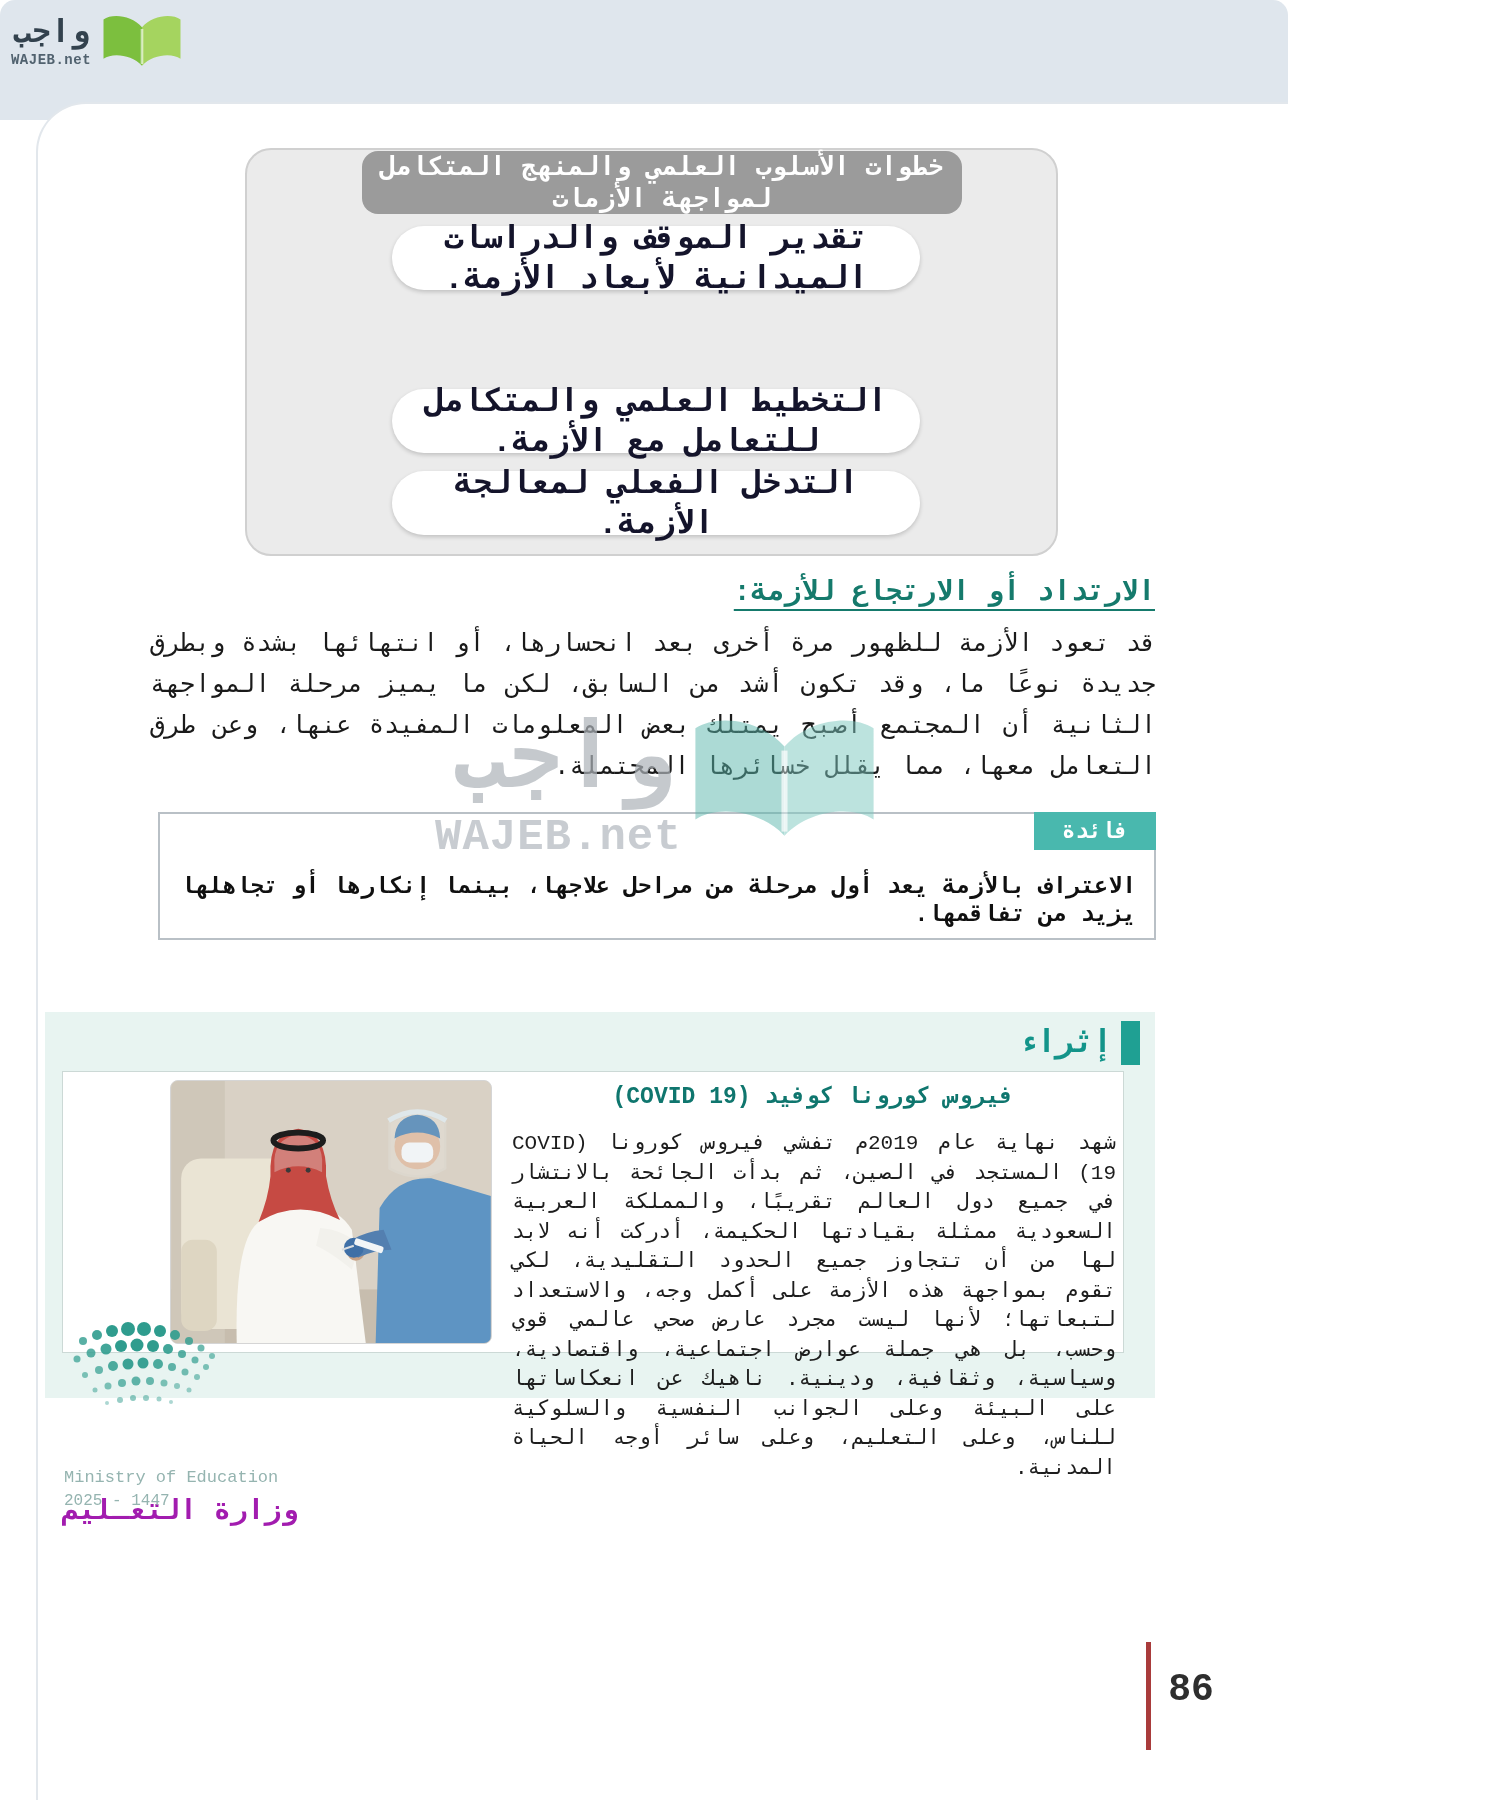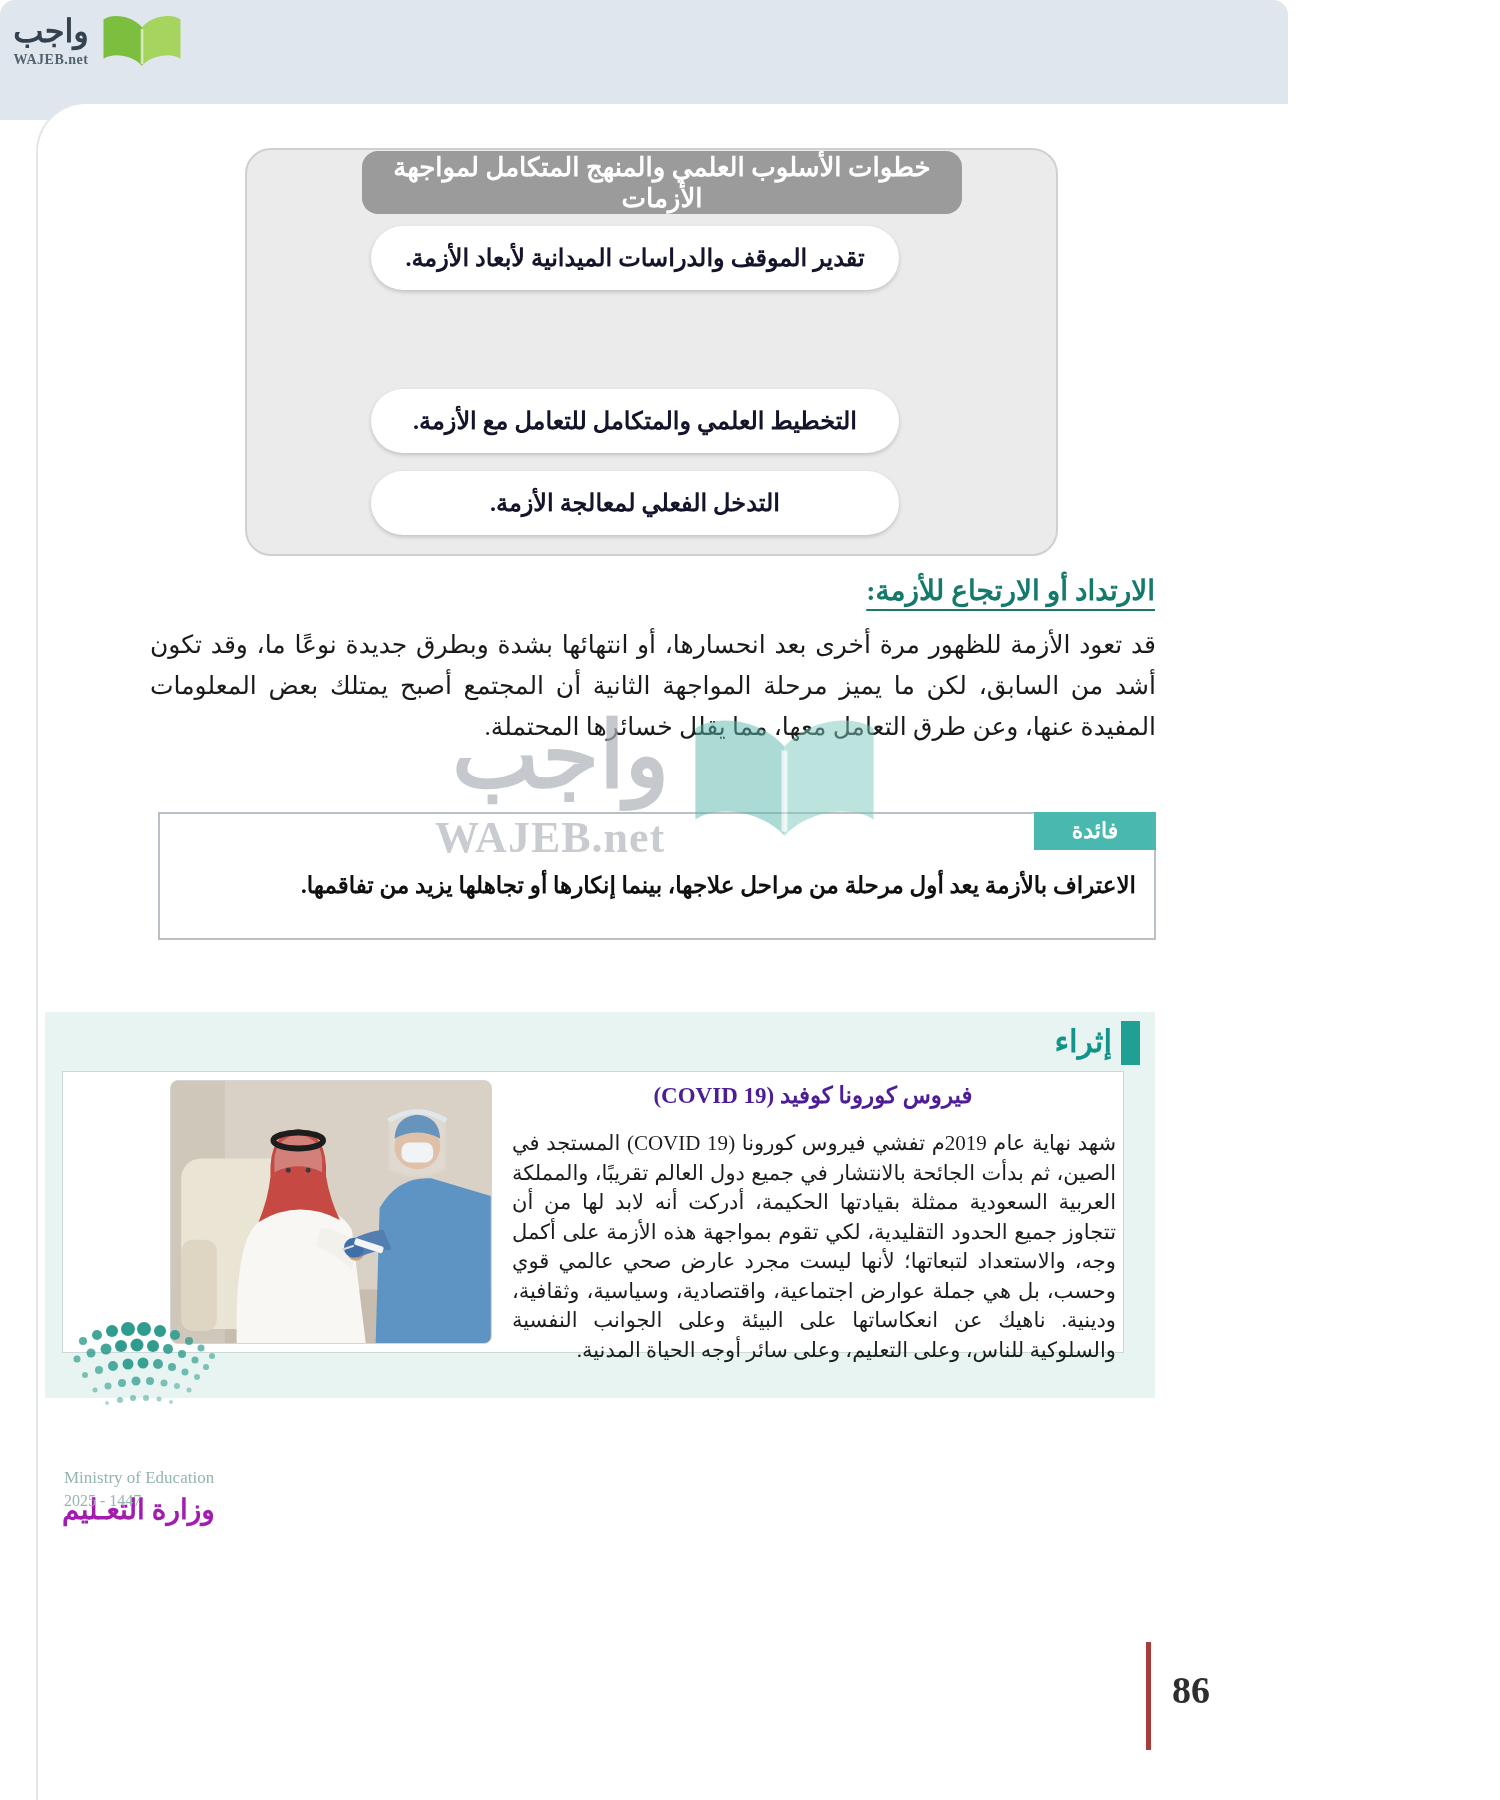--- a/index.html
+++ b/index.html
@@ -1,38 +1,38 @@
 <!DOCTYPE html>
 <html lang="ar"><head>
 <meta charset="utf-8">
 <style>
   html,body{margin:0;padding:0;}
   .page{position:relative;width:1288px;height:1800px;background:#ffffff;overflow:hidden;
-        font-family:Liberation Serif, serif;border-radius:15px;}
+        font-family:Liberation Mono, monospace;border-radius:15px;}
   .page *{box-sizing:border-box;}
 
   .top-band{position:absolute;top:0;left:0;width:1500px;height:120px;background:#dfe6ed;}
   .sheet{position:absolute;top:102px;left:36px;width:1426px;height:1698px;background:#fff;
          border:2px solid #e2e7ec;border-bottom:none;border-radius:50px 50px 0 0;}
 
   
   .brand{position:absolute;top:6px;left:8px;width:185px;height:74px;}
   .brand-ar{position:absolute;top:6px;left:0;width:86px;text-align:center;font-size:32px;font-weight:bold;color:#33424e;direction:rtl;}
   .brand-en{position:absolute;top:46px;left:0;width:86px;text-align:center;font-size:14px;font-weight:bold;color:#51626f;letter-spacing:.5px;}
   .brand-book{position:absolute;left:90px;top:2px;width:88px;height:70px;}
 
   
   .diagram{position:absolute;left:245px;top:148px;width:813px;height:408px;background:#ebebeb;
            border:2px solid #d0d0d0;border-radius:26px;}
   .diagram-title{position:absolute;left:362px;top:151px;width:600px;height:63px;background:#9b9b9b;
            border-radius:16px;color:#fff;font-weight:bold;font-size:26px;display:flex;align-items:center;
            justify-content:center;direction:rtl;text-align:center;}
-  .step{position:absolute;left:371px;width:528px;height:64px;background:#fff;border-radius:32px;
+  .step{position:absolute;left:392px;width:528px;height:64px;background:#fff;border-radius:32px;
         box-shadow:0 2px 4px rgba(0,0,0,.18);display:flex;align-items:center;justify-content:center;
-        font-weight:bold;font-size:24px;color:#14142b;direction:rtl;text-align:center;}
+        font-weight:bold;font-size:32px;color:#14142b;direction:rtl;text-align:center;}
   .step1{top:226px}.step2{top:308px}.step3{top:389px}.step4{top:471px}
 
   
   .section-heading{position:absolute;top:574px;left:650px;width:505px;text-align:right;direction:rtl;
         color:#157a6c;font-size:28px;font-weight:bold;text-decoration:underline;
         text-underline-offset:9px;text-decoration-thickness:2px;}
   .section-paragraph{position:absolute;top:624px;left:150px;width:1006px;direction:rtl;
         text-align:justify;font-size:25px;line-height:41px;color:#1a1a1a;}
 
   
@@ -51,21 +51,21 @@
   
   .ithra{position:absolute;left:45px;top:1012px;width:1110px;height:386px;background:#e8f4f1;}
   .ithra-bar{position:absolute;left:1121px;top:1021px;width:19px;height:44px;background:#1fa093;}
   .ithra-label{position:absolute;left:1000px;top:1023px;width:112px;text-align:right;direction:rtl;
         color:#13948a;font-size:31px;font-weight:bold;}
   .ithra-inner{position:absolute;left:62px;top:1071px;width:1062px;height:282px;background:#fff;border:1px solid #ccd9d6;}
   .photo{position:absolute;left:170px;top:1080px;width:322px;height:264px;border:1px solid #d5d5d5;
         border-radius:8px;overflow:hidden;background:#d9d1c5;}
   .photo svg{display:block;width:100%;height:100%;}
   .ithra-title{position:absolute;left:510px;top:1082px;width:606px;text-align:center;direction:rtl;
-        font-size:23px;font-weight:bold;color:#4c1d95;}
+        font-size:23px;font-weight:bold;color:#0f766e;}
   .ithra-body{position:absolute;left:512px;top:1120px;width:604px;direction:rtl;text-align:justify;
         font-size:21px;line-height:29.5px;color:#1d1d1d;margin-top:9px;}
 
   
   .dots{position:absolute;left:55px;top:1315px;width:200px;height:100px;z-index:6;}
   .ministry-ar{position:absolute;left:62px;top:1493px;font-size:28px;font-weight:bold;color:#a21caf;direction:rtl;}
   .ministry-en{position:absolute;left:64px;top:1468px;font-size:17px;color:#95b4b0;text-align:center;}
   .ministry-year{position:absolute;left:64px;top:1492px;font-size:16px;color:#95b4b0;}
 
   .page-rule{position:absolute;left:1146px;top:1642px;width:5px;height:108px;background:#a93b3b;}

